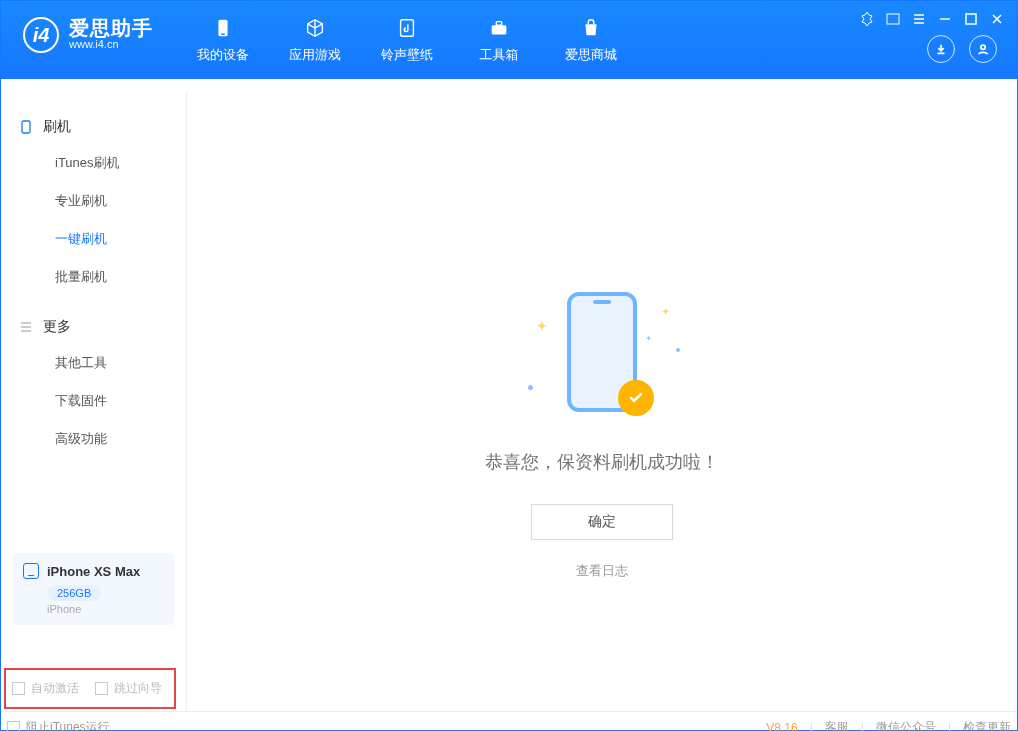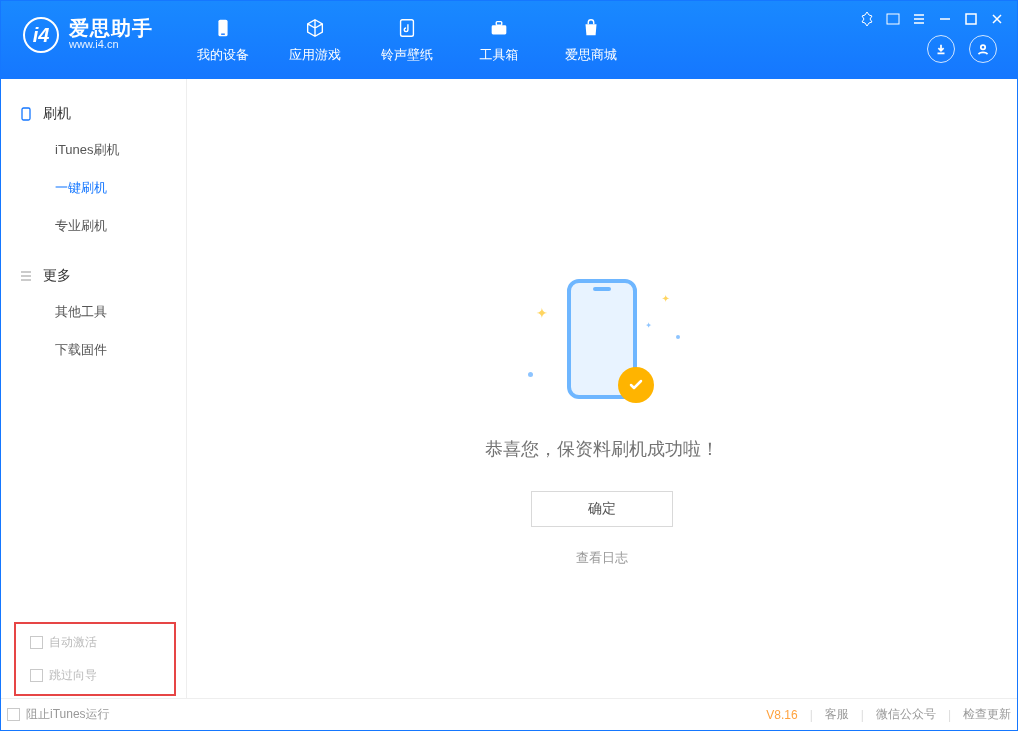--- a/index.html
+++ b/index.html
@@ -19,40 +19,40 @@
 .nav { display: flex; height: 78px; align-items: stretch; margin-left: 6px; }
 .nav-item { width: 92px; display: flex; flex-direction: column; align-items: center; justify-content: center; color: #fff; font-size: 13px; cursor: pointer; gap: 6px; }
 .nav-item.active { background: rgba(255,255,255,0.14); }
 .nav-icon { width: 24px; height: 24px; display: flex; align-items: center; justify-content: center; }
 .nav-icon svg { width: 22px; height: 22px; }
 .header-right-icons { position: absolute; right: 20px; bottom: 16px; display: flex; gap: 14px; }
 .circ-btn { width: 28px; height: 28px; border: 1.5px solid rgba(255,255,255,0.8); border-radius: 50%; display: flex; align-items: center; justify-content: center; cursor: pointer; }
 .circ-btn svg { width: 14px; height: 14px; stroke: #fff; fill: none; stroke-width: 2; }
 
 
-.body { display: flex; height: calc(100% - 78px - 32px); }
+.body { display: flex; height: calc(100% - 78px - 32px); margin-top: 13px; }
 .sidebar { width: 186px; border-right: 1px solid #eee; padding-top: 18px; position: relative; }
 .sb-section-hdr { display: flex; align-items: center; gap: 10px; font-size: 14px; color: #333; padding: 8px 18px; font-weight: 500; }
 .sb-section-hdr svg { width: 14px; height: 14px; }
 .sb-item { font-size: 13px; color: #555; padding: 10px 0 10px 54px; cursor: pointer; }
 .sb-item.active { color: #1577ff; }
 .sb-gap { height: 14px; }
 
 .sb-device-block { position: absolute; bottom: 78px; left: 12px; right: 12px; }
 .sb-mode, .sb-device { background: #f3f8ff; border-radius: 4px; padding: 10px 10px; margin-bottom: 8px; }
 .sb-mode { display: flex; align-items: center; gap: 8px; font-size: 13px; color: #333; }
 .sb-mode-icon { width: 18px; height: 18px; border-radius: 50%; border: 1.5px solid #1577ff; display: flex; align-items: center; justify-content: center; }
 .sb-mode-icon svg { width: 10px; height: 10px; }
 .sb-device-row1 { display: flex; align-items: center; gap: 8px; font-size: 13px; font-weight: 600; color: #333; }
 .sb-dev-icon { width: 16px; height: 16px; border: 1.5px solid #1577ff; border-radius: 3px; display: flex; align-items: center; justify-content: center; position: relative; }
 .sb-dev-icon::after { content: ''; width: 6px; height: 1.5px; background: #1577ff; position: absolute; bottom: 2px; }
 .sb-capacity { display: inline-block; font-size: 11px; color: #1577ff; background: #e6f0ff; border-radius: 10px; padding: 2px 10px; margin: 6px 0 2px 24px; }
 .sb-devtype { font-size: 11px; color: #aaa; margin-left: 24px; }
 
-.sb-checks { position: absolute; bottom: 2px; left: 13px; right: 10px; border: 2px solid #e64545; padding: 10px 14px; display: flex; gap: 16px; flex-direction: column; }
+.sb-checks { position: absolute; bottom: 2px; left: 3px; right: 10px; border: 2px solid #e64545; padding: 10px 6px; display: flex; gap: 16px; }
 .chk { display: flex; align-items: center; gap: 6px; font-size: 12px; color: #bbb; cursor: pointer; }
 .chk-box { width: 13px; height: 13px; border: 1px solid #c9c9c9; }
 
 
 .main { flex: 1; display: flex; flex-direction: column; align-items: center; padding-top: 200px; }
 .success-illustration { position: relative; width: 160px; height: 130px; margin-bottom: 28px; }
 .phone { position: absolute; left: 50%; top: 0; transform: translateX(-50%); width: 70px; height: 120px; border: 4px solid #6eb6ff; border-radius: 12px; background: #e8f3ff; }
 .phone::before { content: ''; position: absolute; top: 4px; left: 50%; transform: translateX(-50%); width: 18px; height: 4px; border-radius: 3px; background: #6eb6ff; }
 .checkmark { position: absolute; right: 28px; bottom: 6px; width: 36px; height: 36px; background: #ffb400; border-radius: 50%; display: flex; align-items: center; justify-content: center; }
 .checkmark svg { width: 18px; height: 18px; }
@@ -188,33 +188,43 @@
 
   <div class="body">
     <div class="sidebar">
       <div class="sb-section-hdr">
         <svg viewBox="0 0 14 14">
             <rect x="3" y="1" width="8" height="12" rx="1.5" fill="none" stroke="#1577ff" stroke-width="1.3"></rect>
           </svg>
         <span>刷机</span>
       </div>
       <div class="sb-item">iTunes刷机</div>
+      <div class="sb-item">专业刷机</div>
       <div class="sb-item active">一键刷机</div>
-      <div class="sb-item">专业刷机</div>
+      <div class="sb-item">批量刷机</div>
       <div class="sb-gap"></div>
       <div class="sb-section-hdr">
         <svg viewBox="0 0 14 14">
             <path d="M2 3h10M2 7h10M2 11h10" stroke="#bbb" stroke-width="1.5"></path>
           </svg>
         <span>更多</span>
       </div>
       <div class="sb-item">其他工具</div>
       <div class="sb-item">下载固件</div>
+      <div class="sb-item">高级功能</div>
 
       <div class="sb-device-block">
+        <div class="sb-device">
+          <div class="sb-device-row1">
+            <span class="sb-dev-icon"></span>
+            <span>iPhone XS Max</span>
+          </div>
+          <span class="sb-capacity">256GB</span>
+          <div class="sb-devtype">iPhone</div>
+        </div>
       </div>
 
       <div class="sb-checks">
         <label class="chk">
           <span class="chk-box"></span>
           <span>自动激活</span>
         </label>
         <label class="chk">
           <span class="chk-box"></span>
           <span>跳过向导</span>

